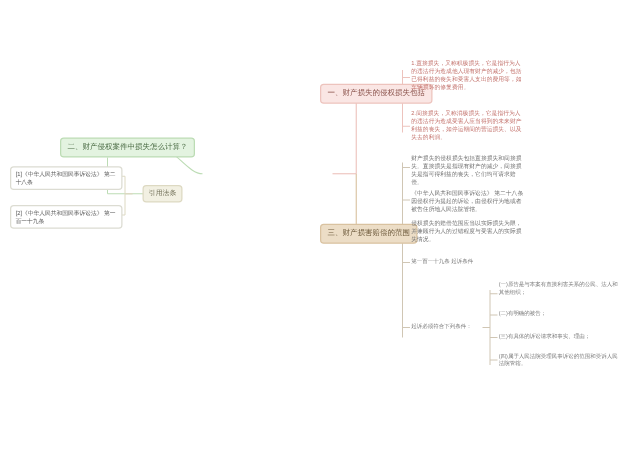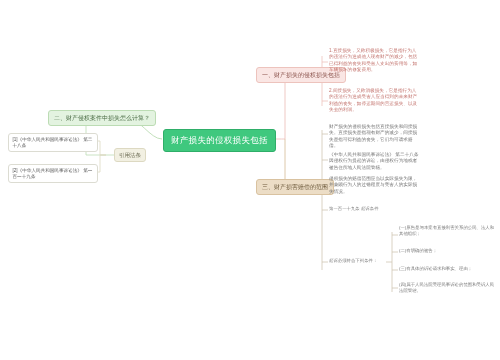--- a/index.html
+++ b/index.html
@@ -138,21 +138,20 @@
     <path d="M322,262 L328,262" stroke="#d0c6b4" stroke-width="0.8" fill="none"></path>
 
     <path d="M386,262 L392,262" stroke="#d0c6b4" stroke-width="0.8" fill="none"></path>
     <path d="M392,232 L392,292" stroke="#d0c6b4" stroke-width="0.8" fill="none"></path>
     <path d="M392,235 L398,235" stroke="#d0c6b4" stroke-width="0.8" fill="none"></path>
     <path d="M392,252 L398,252" stroke="#d0c6b4" stroke-width="0.8" fill="none"></path>
     <path d="M392,270 L398,270" stroke="#d0c6b4" stroke-width="0.8" fill="none"></path>
     <path d="M392,288 L398,288" stroke="#d0c6b4" stroke-width="0.8" fill="none"></path>
   </svg>
 
-  <div class="node center-node" style="left:163px;top:129px;">财产损失的侵权损失包括</div>
 
   <div class="node branch-green" style="left:48px;top:110px;">二、财产侵权案件中损失怎么计算？</div>
 
   <div class="node leaf-pale" style="left:114px;top:148px;">引用法条</div>
 
   <div class="node leaf-outline" style="left:8px;top:133px;width:90px;">[1]《中华人民共和国民事诉讼法》 第二十八条</div>
 
   <div class="node leaf-outline" style="left:8px;top:164px;width:90px;">[2]《中华人民共和国民事诉讼法》 第一百一十九条</div>
 
   <div class="node branch-pink" style="left:256px;top:67px;">一、财产损失的侵权损失包括</div>

